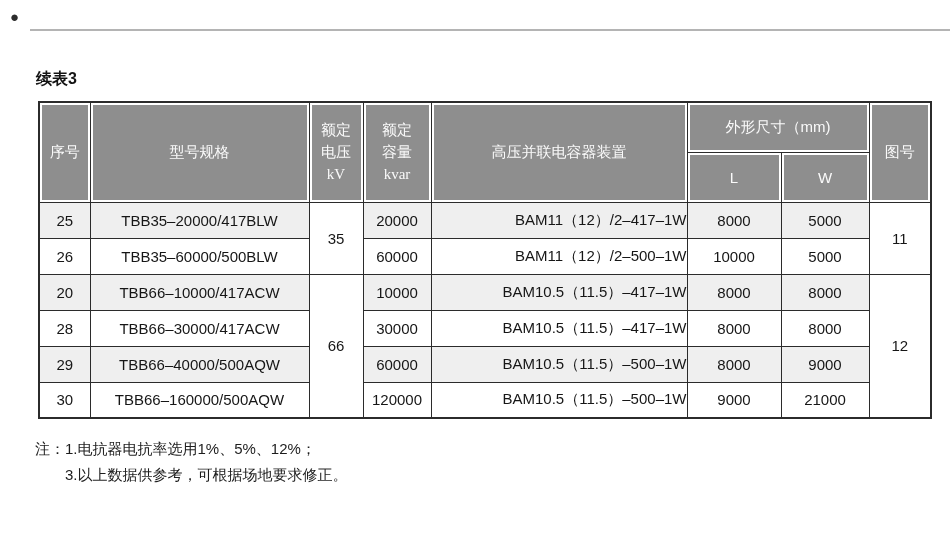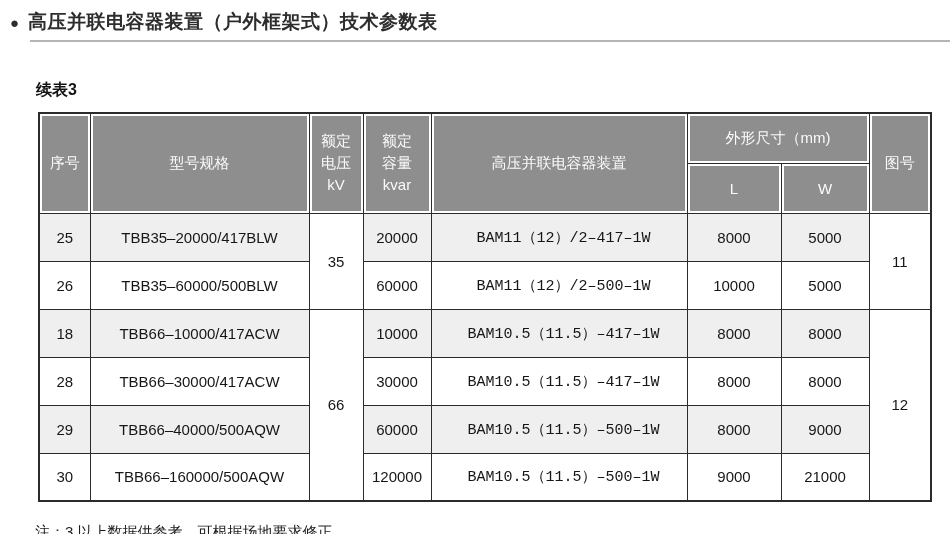--- a/index.html
+++ b/index.html
@@ -22,35 +22,34 @@
   .params th, .params td {
     border:1px solid var(--border-color,#2b2b2b);
     text-align:center; vertical-align:middle; padding:0;
     font-size:15px; color:#161616; overflow:hidden; white-space:nowrap;
   }
   .params th {
     background:var(--header-bg,#8e8e8e); color:#fafafa; font-weight:normal;
     box-shadow:inset 0 0 0 2px #ffffff;
   }
   .params thead tr { height:50px; }
-  .params tbody tr { height:48px; }
+  .params tbody tr { height:36px; }
   td.alt { background:var(--row-alt,#efefef); }
-  td.unit-cell { text-align:center; padding-left:9px;font-family:Liberation Mono, monospace; }
-  .hdr-line { display:block; line-height:22px; }
+  td.unit-cell { text-align:right; padding-left:9px; }
+  .hdr-line { display:block; line-height:22px;font-family:Liberation Serif, serif; }
 
   .notes { display:flex; margin:17px 0 0 35px; font-size:15px; color:#1d1d1d; line-height:26px; }
   .notes-label { white-space:nowrap; }
   .notes-lines { display:flex; flex-direction:column; }
 </style>
 </head>
 <body>
 
 <div class="title-row">
   <span class="bullet">●</span>
-  <h1 class="title">高压并联电容器装置（户外框架式）技术参数表</h1>
 </div>
 <div class="title-rule"></div>
 
 <div class="cont-label">续表3</div>
 
 <table class="params">
   <colgroup>
     <col style="width:51px">
       <col style="width:219px">
       <col style="width:54px">
@@ -96,21 +95,21 @@
     </tr>
     <tr>
       <td>26</td>
       <td>TBB35–60000/500BLW</td>
       <td>60000</td>
       <td class="unit-cell">BAM11（12）/2–500–1W</td>
       <td>10000</td>
       <td>5000</td>
     </tr>
     <tr>
-      <td class="alt">18</td>
+      <td class="alt">20</td>
       <td class="alt">TBB66–10000/417ACW</td>
       <td rowspan="4">66</td>
       <td class="alt">10000</td>
       <td class="alt unit-cell">BAM10.5（11.5）–417–1W</td>
       <td class="alt">8000</td>
       <td class="alt">8000</td>
       <td rowspan="4">12</td>
     </tr>
     <tr>
       <td>28</td>
@@ -135,15 +134,16 @@
       <td class="unit-cell">BAM10.5（11.5）–500–1W</td>
       <td>9000</td>
       <td>21000</td>
     </tr>
   </tbody>
 </table>
 
 <div class="notes">
   <span class="notes-label">注：</span>
   <div class="notes-lines">
+    <div>1.电抗器电抗率选用1%、5%、12%；</div>
     <div>3.以上数据供参考，可根据场地要求修正。</div>
   </div>
 </div>
 
 </body></html>

